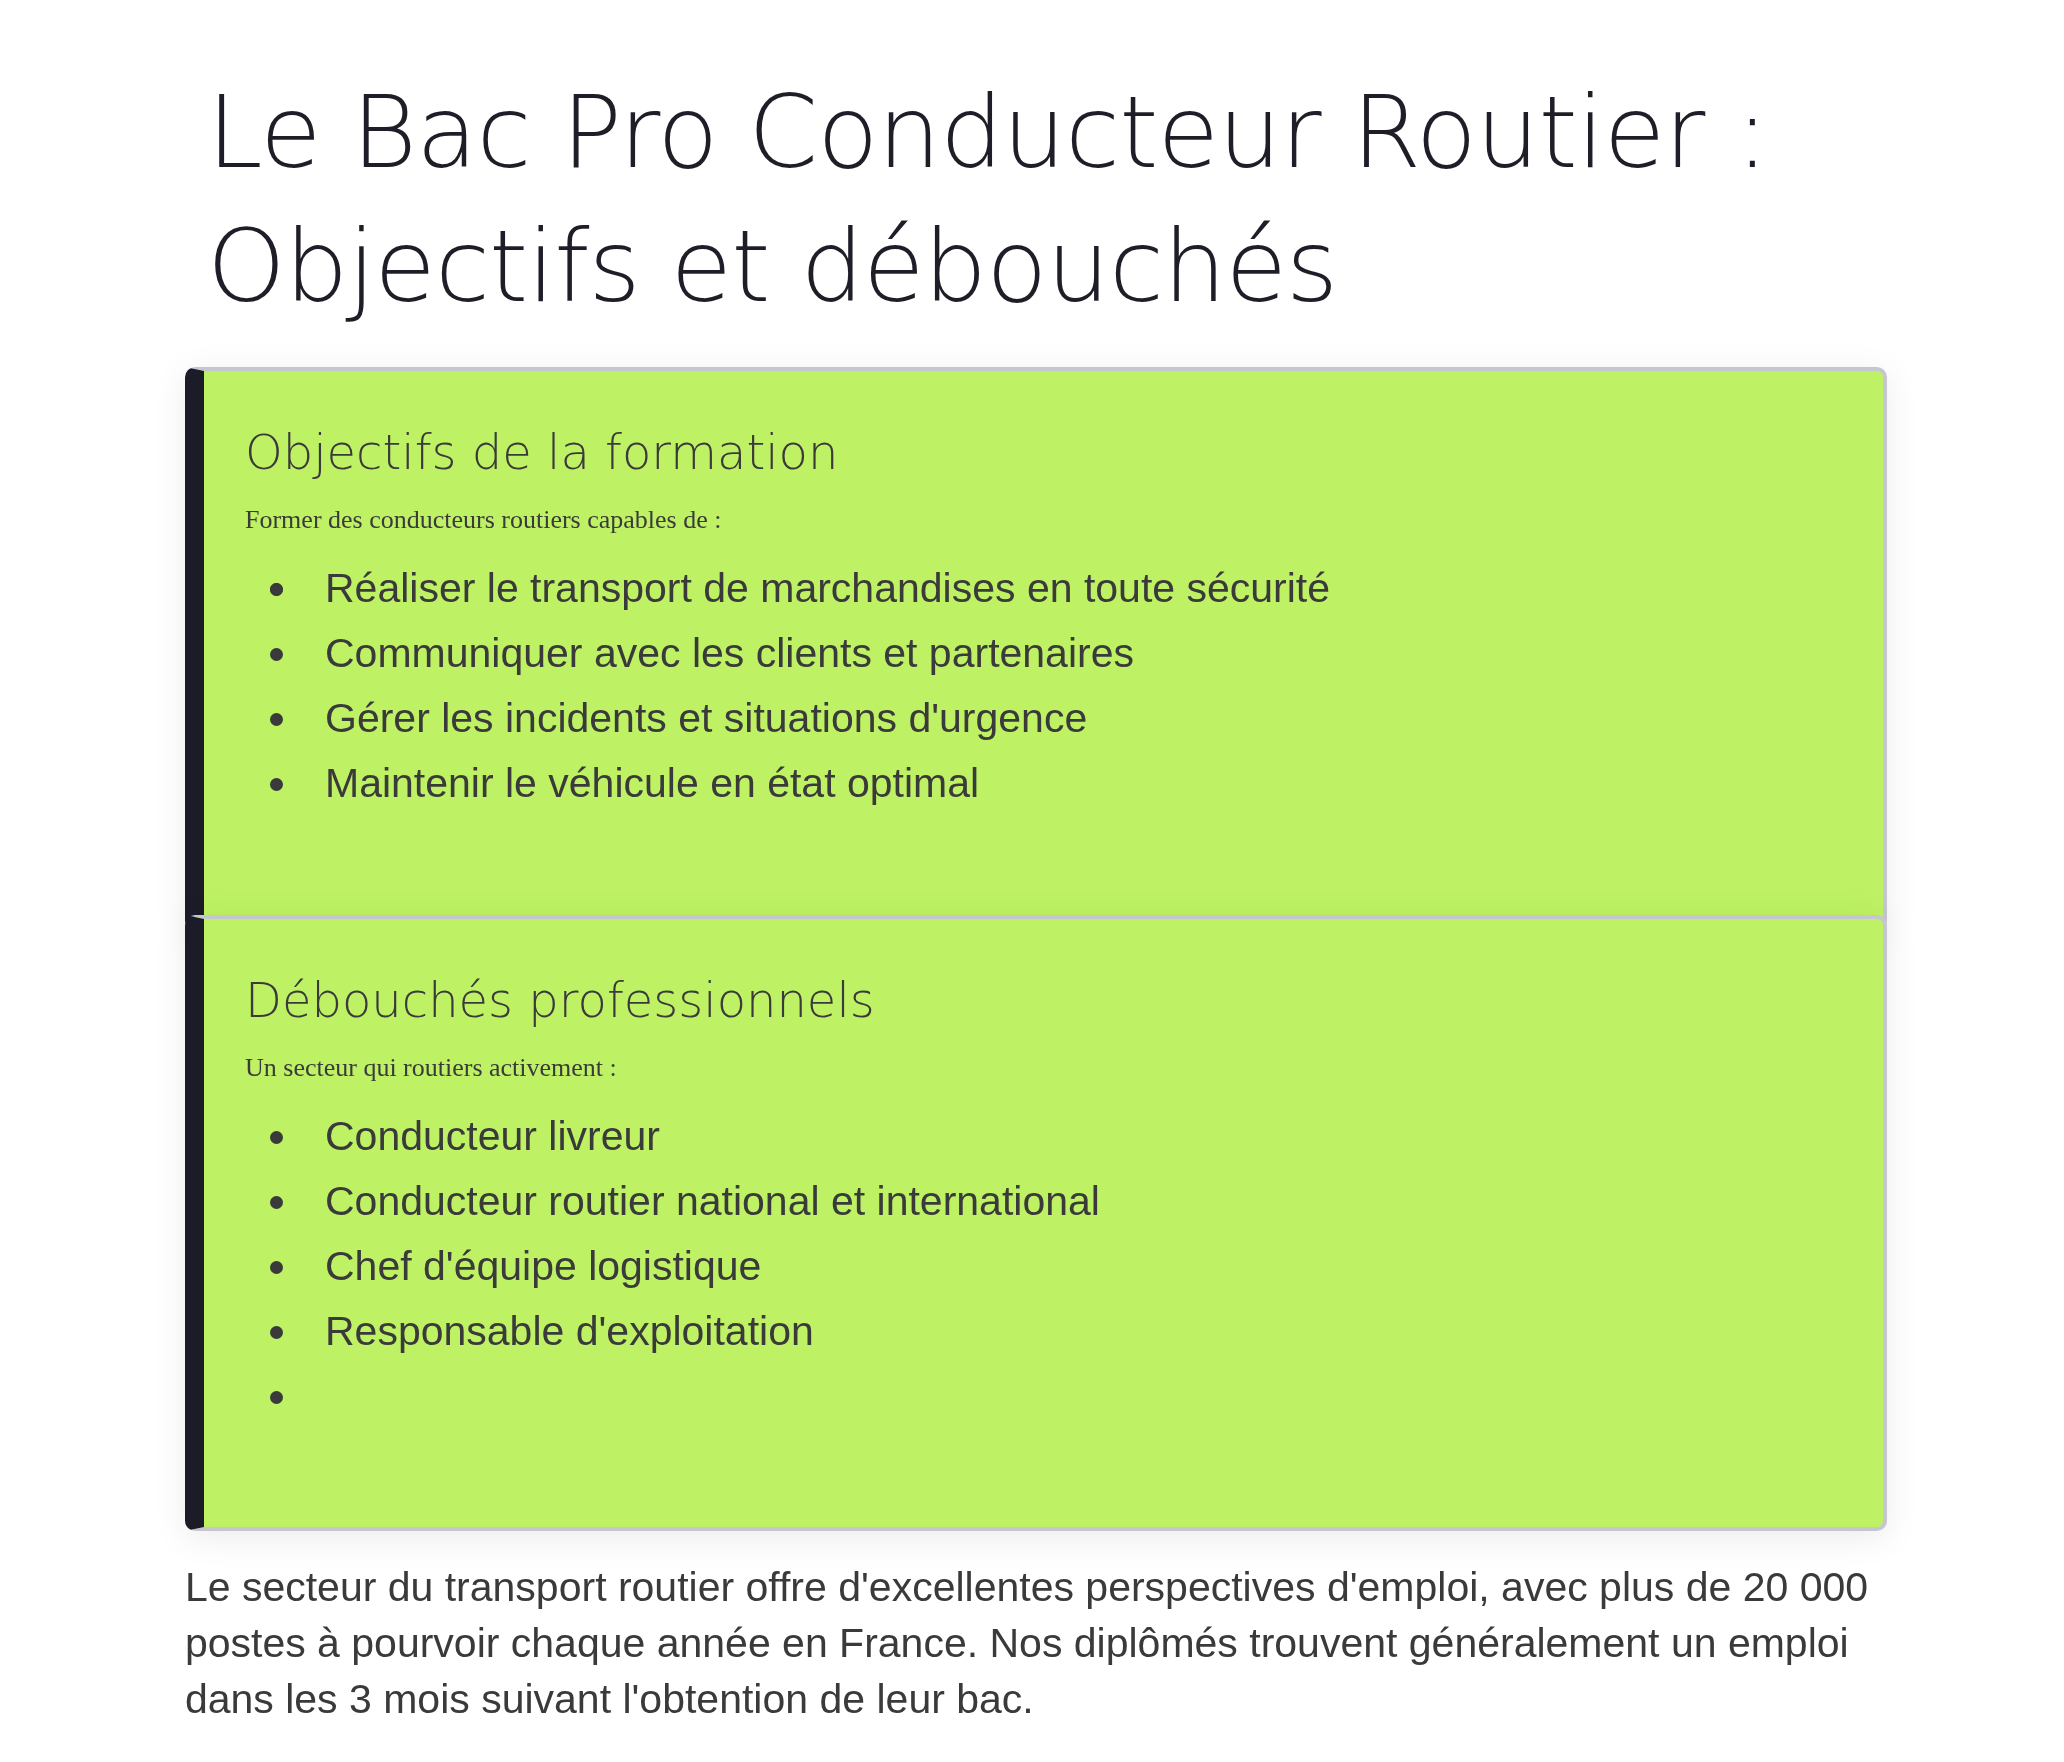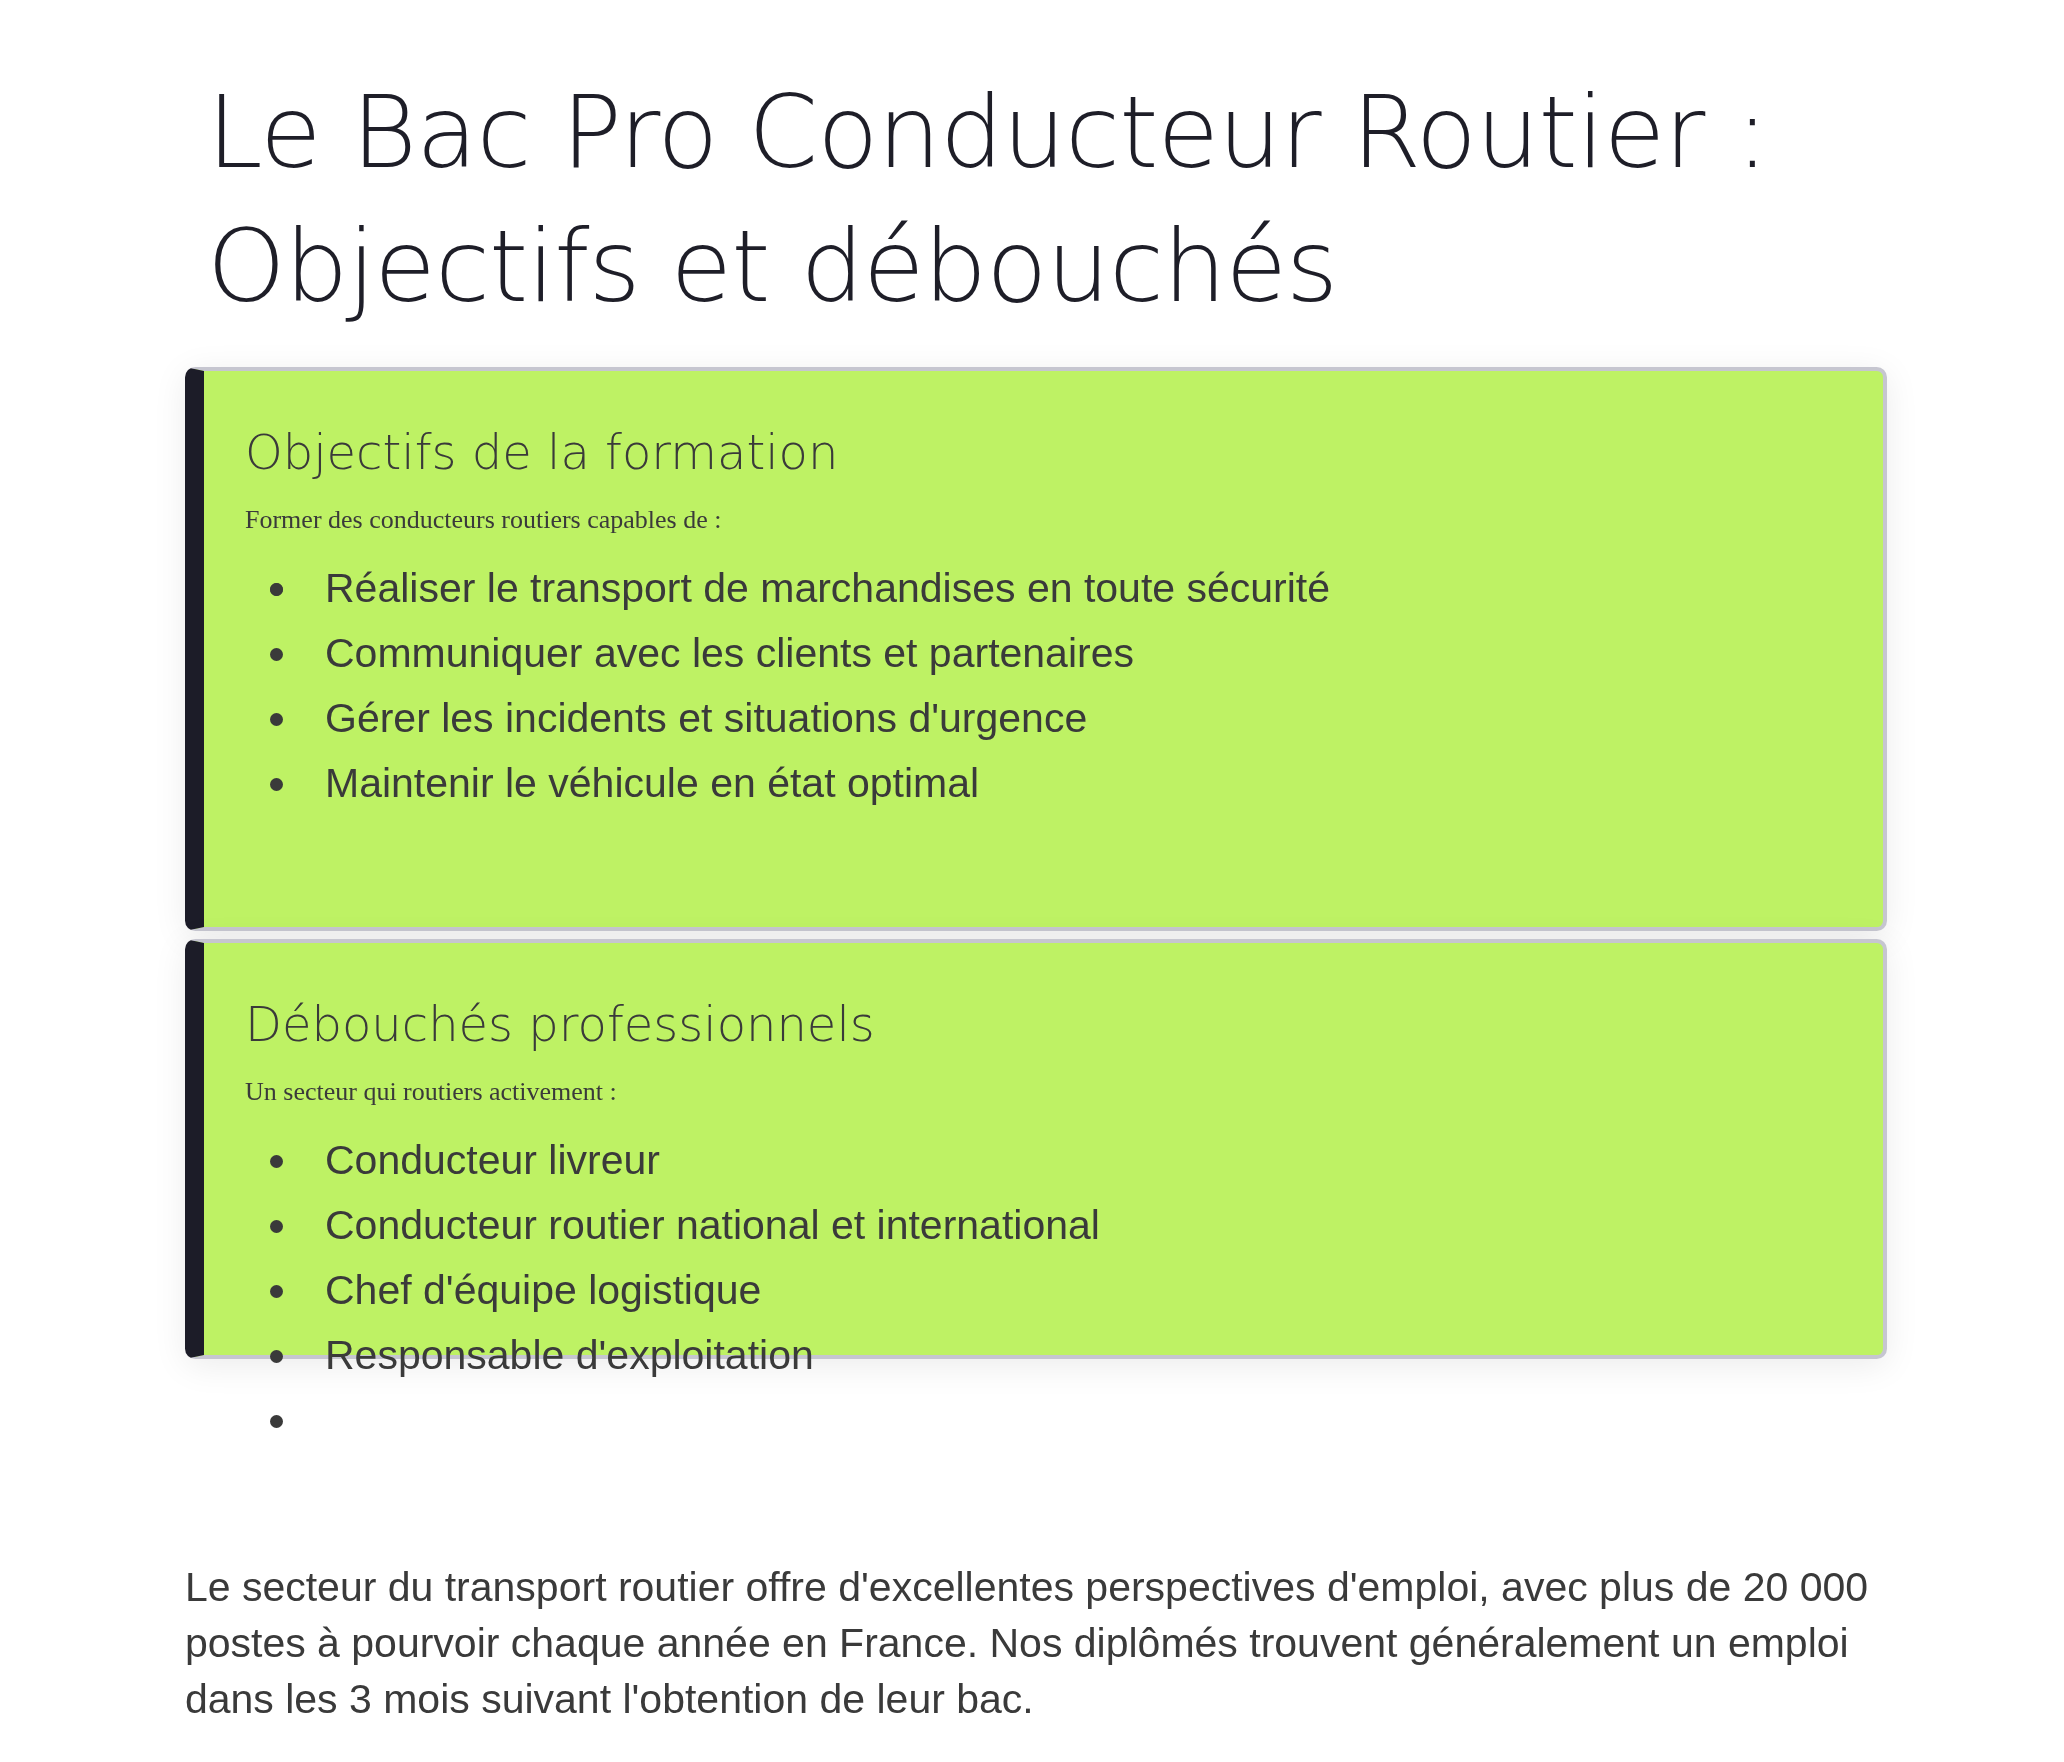--- a/index.html
+++ b/index.html
@@ -38,21 +38,21 @@
       box-sizing: border-box;
       background: #bef264;
       border: 4.3px solid #c6c6d0;
       border-left: 19px solid #1c1c28;
       border-radius: 10.3px;
       box-shadow: 0 6.9px 34px rgba(0, 0, 0, 0.08);
       padding: 0 0 0 41px;
       margin-left: 7px;
     }
     .card-1 { top: 367px; height: 564px; }
-    .card-2 { top: 939px; height: 420px; }
+    .card-2 { top: 915px; height: 616px; }
     .card-title {
       margin: 0;
       padding-top: 50px;
       font-family: "DejaVu Sans", sans-serif;
       font-weight: 200;
       font-size: 48px;
       line-height: 62px;
       color: #3a3a3a;
     }
     .card-intro {

